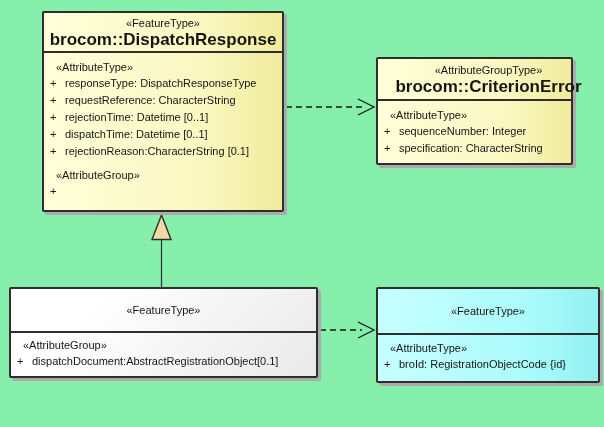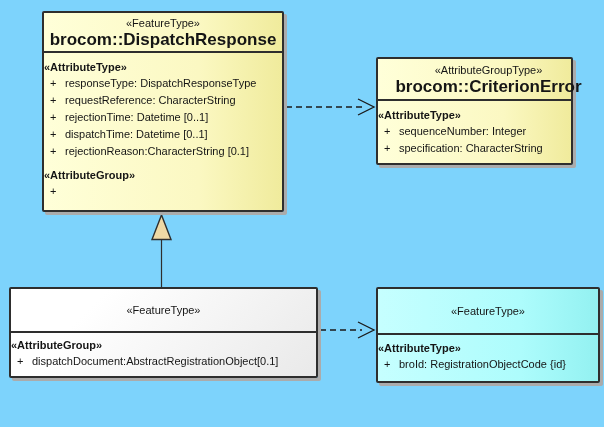--- a/index.html
+++ b/index.html
@@ -1,17 +1,17 @@
 <!DOCTYPE html>
 <html><head>
 <meta charset="utf-8">
 <style>
   html,body{margin:0;padding:0;background:#ffffff;}
   .canvas{
-    position:relative;width:604px;height:427px;background:#7dd3fc;overflow:hidden;
+    position:relative;width:604px;height:427px;background:#86efac;overflow:hidden;
     font-family:"Liberation Sans",sans-serif;color:#151515;
   }
   .connectors{position:absolute;left:0;top:0;width:604px;height:427px;}
   .uml-box{
     position:absolute;box-sizing:border-box;
     border:2px solid #2e2e2e;border-radius:2px;
     box-shadow:3px 3px 0 #ababab;
     font-size:11px;line-height:16px;
   }
   .box-yellow{background:linear-gradient(90deg,#FFFFD9 0%,#FBF8C2 65%,#F0EB9C 100%);}
@@ -19,21 +19,21 @@
   .box-cyan{background:linear-gradient(90deg,#C6FFFF 0%,#ADFCFC 65%,#93F1F1 100%);}
   .hdr{
     box-sizing:border-box;border-bottom:2px solid #2e2e2e;
     display:flex;flex-direction:column;justify-content:center;align-items:center;
     text-align:center;
   }
   .stereo{font-size:11px;line-height:15px;}
   .cls-name{font-size:17px;font-weight:bold;line-height:17px;white-space:nowrap;}
   .cls-name.italic{font-style:italic;}
   .bdy{padding-top:6px;}
-  .sec-h{line-height:16px;white-space:nowrap;font-weight:bold;}
+  .sec-h{padding-left:12px;line-height:16px;white-space:nowrap;}
   .sec-h.gap{margin-top:7px;}
   .row{display:flex;line-height:17px;white-space:nowrap;}
   .plus{flex:none;width:15px;padding-left:6px;}
   .atext{flex:none;}
 </style>
 </head>
 <body>
 
 <div class="canvas">
 

